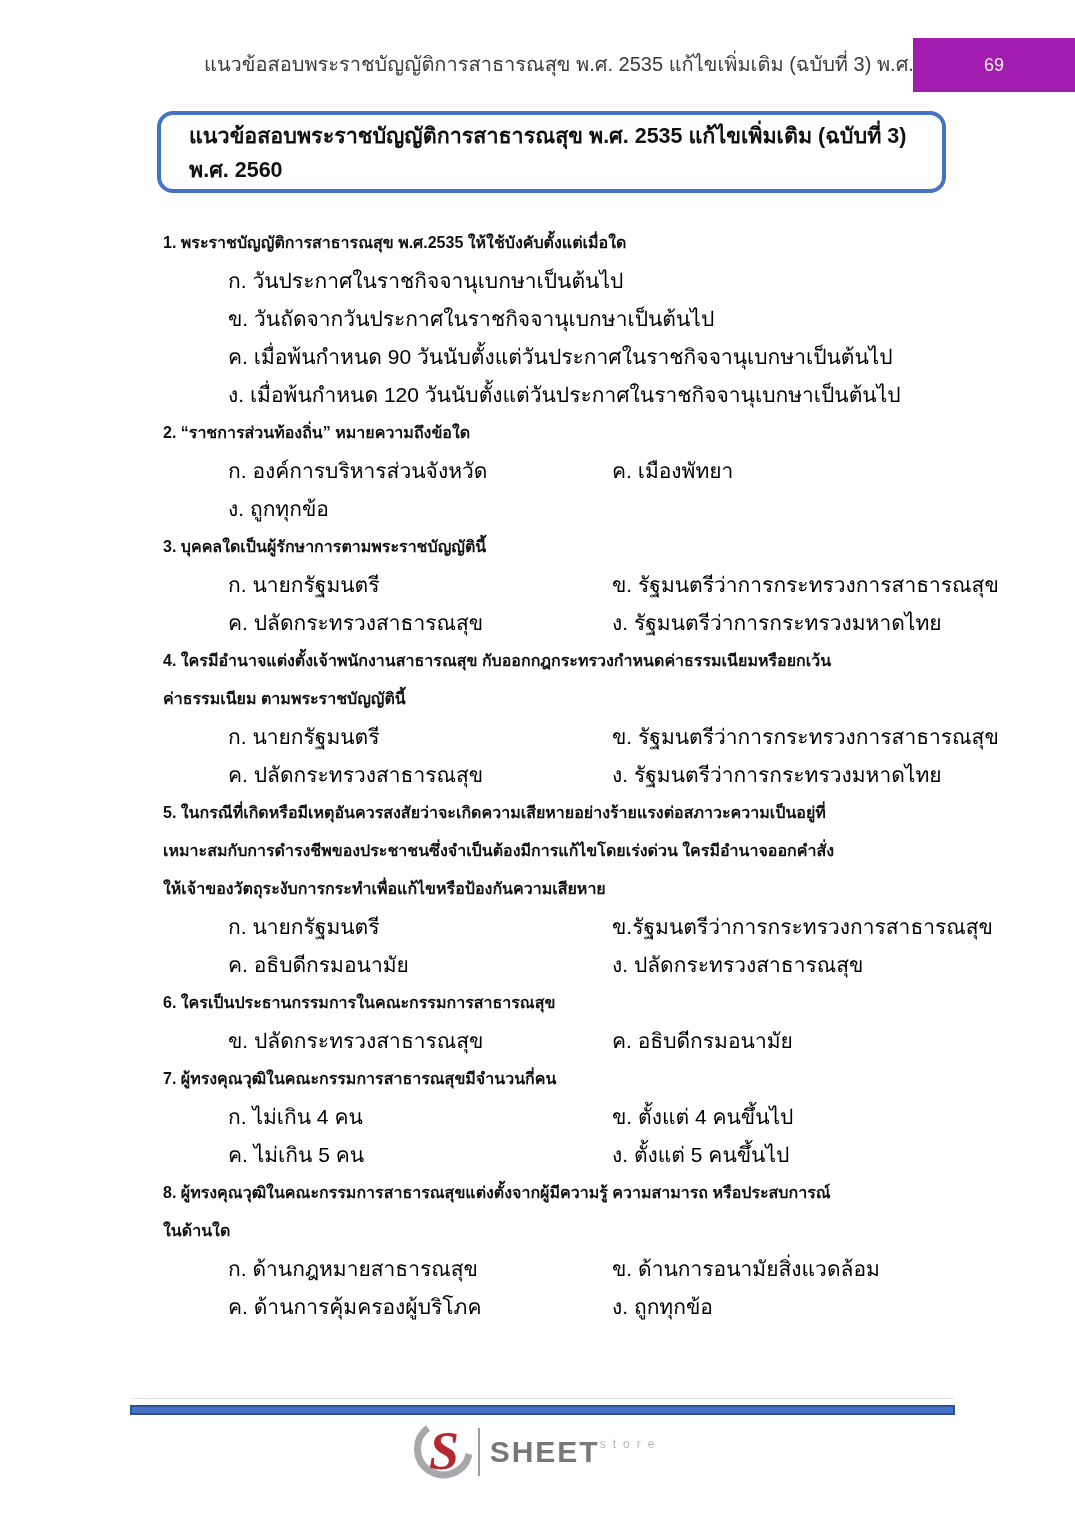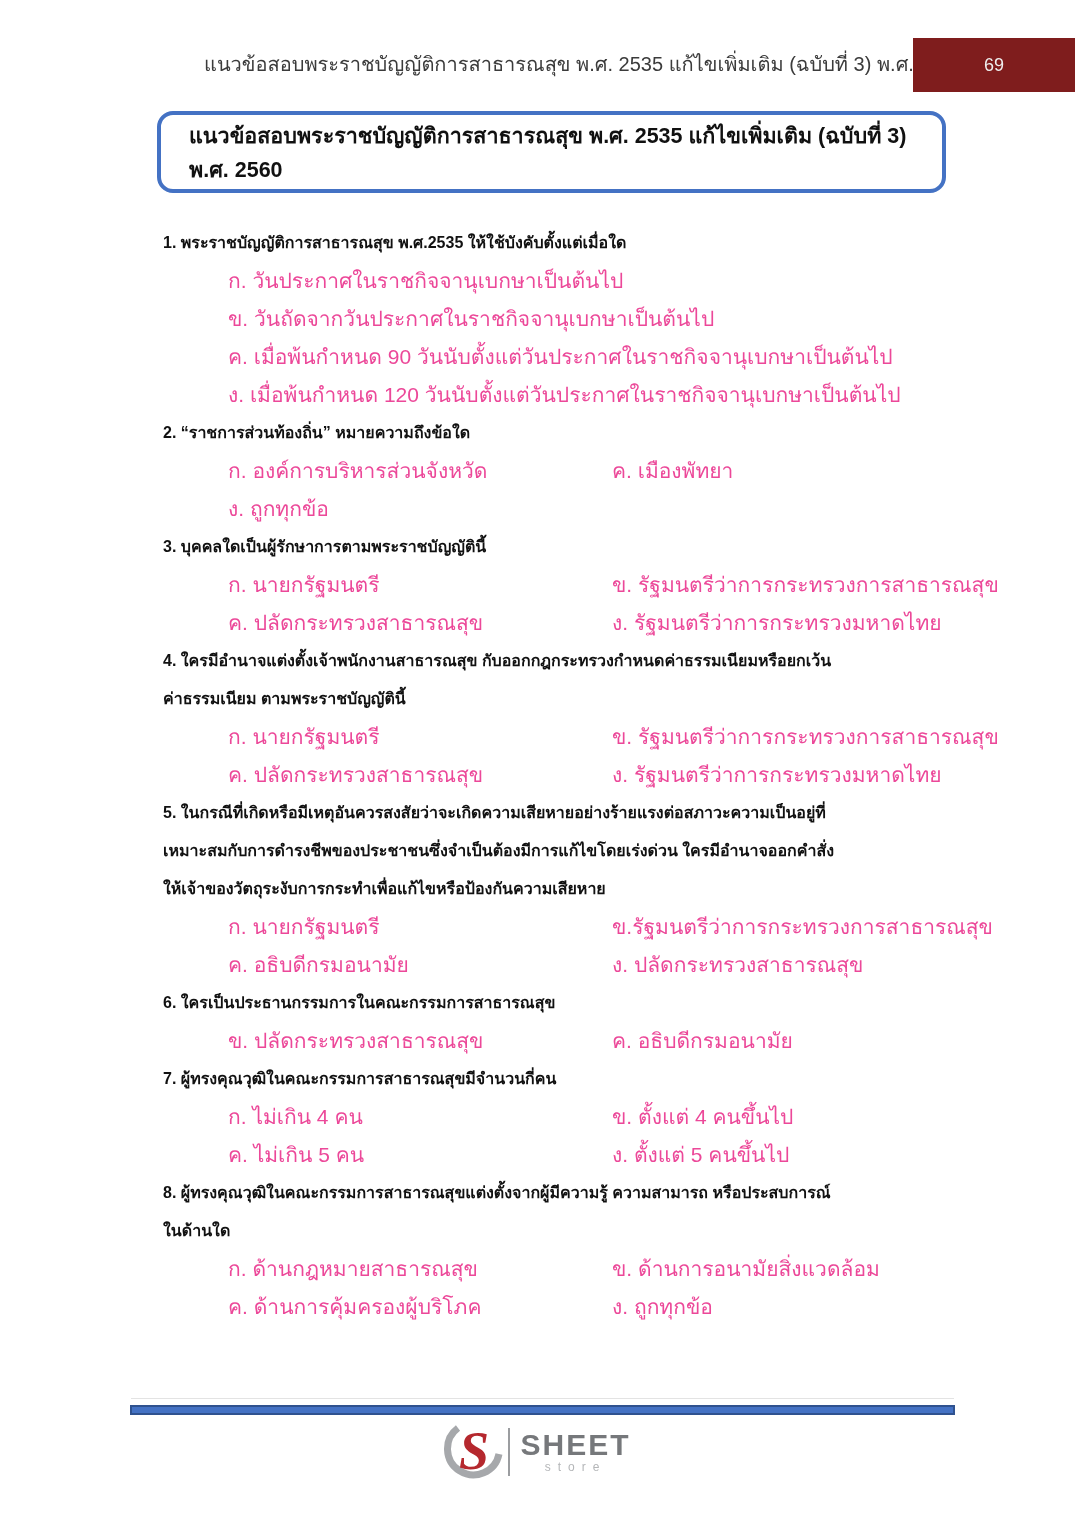--- a/index.html
+++ b/index.html
@@ -22,21 +22,21 @@
     font-size: 20px;
     color: #3b3b3b;
     white-space: nowrap;
   }
   .page-badge {
     position: absolute;
     top: 38px;
     left: 913px;
     width: 162px;
     height: 54px;
-    background: #7f1d1d;
+    background: #a21caf;
     color: #efefef;
     display: flex;
     align-items: center;
     justify-content: center;
     font-size: 18px;
   }
 
   
   .title-box {
     position: absolute;
@@ -72,21 +72,21 @@
   .q4 .q-line, .q5 .q-line, .q8 .q-line { white-space: normal; }
   .opts { padding-left: 65px; }
   .opts.two {
     display: grid;
     grid-template-columns: 384px auto;
   }
   .opt {
     font-size: 21px;
     line-height: 38px;
     font-weight: normal;
-    color: #ec4899;
+    color: #000000;
     white-space: nowrap;
   }
 
   
   .footer-rule {
     position: absolute;
     top: 1398px;
     left: 131px;
     width: 823px;
     height: 1px;
@@ -111,21 +111,21 @@
     justify-content: center;
     align-items: center;
   }
   .logo-mark { width: 60px; height: 64px; }
   .logo-sep {
     width: 2px;
     height: 48px;
     background: #9b9da0;
     margin: 0 10px 0 4px;
   }
-  .logo-words { display: flex; flex-direction: column; }
+  .logo-words { display: flex; flex-direction: row; }
   .logo-sheet {
     font-size: 30px;
     font-weight: bold;
     color: #76787b;
     letter-spacing: 2px;
     line-height: 30px;
   }
   .logo-store {
     font-size: 12px;
     color: #b4b6b8;

